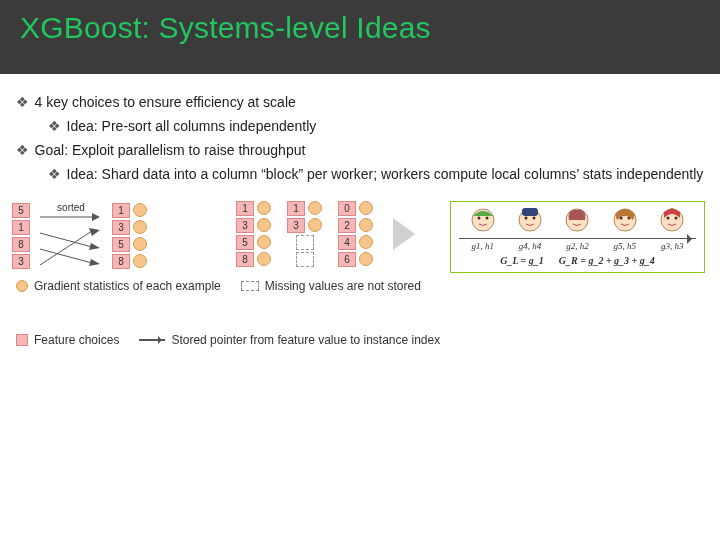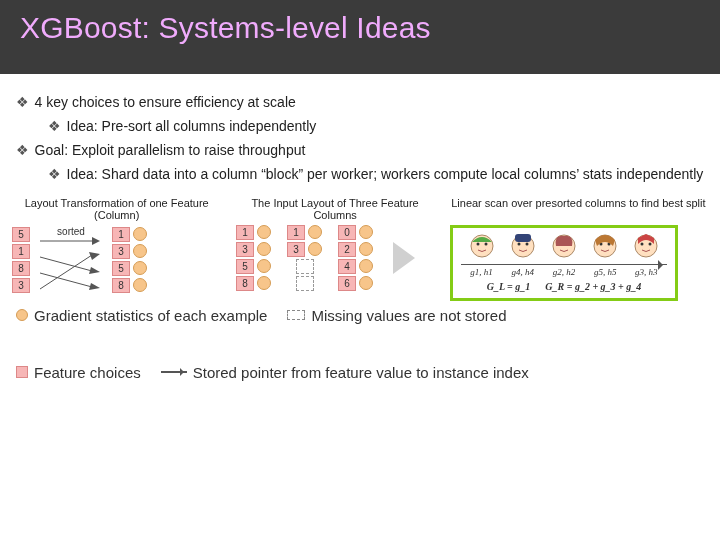--- a/index.html
+++ b/index.html
@@ -1,38 +1,38 @@
 <!DOCTYPE html>
 <html><head>
 <meta charset="utf-8">
 <style>
   * { box-sizing: border-box; margin: 0; padding: 0; }
   html, body { width: 720px; height: 540px; font-family: Arial, Helvetica, sans-serif; background: #fff; }
   .header {
     background: #3b3b3b;
-    color: #f0abfc;
+    color: #22c55e;
     padding: 18px 20px 36px 20px;
     height: 74px;
     display: flex;
     align-items: center;
   }
   .header h1 { font-size: 30px; font-weight: 400; letter-spacing: 0.2px; }
   .content { padding: 14px 16px 6px 16px; }
   .bullet { font-size: 14px; color: #222; margin: 5px 0; line-height: 1.35; }
   .lvl1 { padding-left: 0; }
   .lvl2 { padding-left: 32px; }
   .dia-char { color: #555; margin-right: 6px; }
   .diagram { padding: 2px 12px 0 12px; }
   .dia-titles { display: flex; gap: 14px; font-size: 11px; color: #222; }
   .dia-titles > div { text-align: center; }
   #dt1 { width: 210px; }
   #dt2 { width: 200px; }
   #dt3 { width: 260px; }
   svg { display: block; }
-  .legend { display: flex; flex-wrap: wrap; gap: 20px; font-size: 15px; color: #333; padding: 4px 4px 0 4px; align-items: center; margin-top: 2px;}
+  .legend { display: flex; flex-wrap: wrap; gap: 20px; font-size: 12px; color: #333; padding: 4px 4px 0 4px; align-items: center; margin-top: 2px;}
   .lg-item { display: flex; align-items: center; gap: 6px; }
   .lg-circ { width: 12px; height: 12px; border-radius: 50%; background: #f7c58a; border: 1px solid #d59c55; }
   .lg-sq { width: 12px; height: 12px; background: #f7b6b6; border: 1px solid #d88; }
   .lg-dash { width: 18px; height: 10px; border: 1px dashed #888; }
   .lg-arr { width: 26px; height: 2px; background: #555; position: relative; }
   .lg-arr::after { content: ""; position: absolute; right: -1px; top: -3px; border: 4px solid transparent; border-left-color: #555; }
   .dia-body { display: flex; gap: 14px; align-items: flex-start; margin-top: 4px;}
   .face-row { display: flex; justify-content: space-around; padding: 0 6px; }
   .face { width: 28px; height: 28px; }
   .faces-box { display:flex; flex-direction:column; }
@@ -56,25 +56,20 @@
 </div>
 
 <div class="content">
   <p class="bullet lvl1"><span class="dia-char">❖</span><span>4 key choices to ensure efficiency at scale</span></p>
   <p class="bullet lvl2"><span class="dia-char">❖</span><span>Idea: Pre-sort all columns independently</span></p>
   <p class="bullet lvl1"><span class="dia-char">❖</span><span>Goal: Exploit parallelism to raise throughput</span></p>
   <p class="bullet lvl2"><span class="dia-char">❖</span><span>Idea: Shard data into a column “block” per worker; workers compute local columns’ stats independently</span></p>
 </div>
 
 <div class="diagram">
-  <div class="dia-titles">
-    <div id="dt1">Layout Transformation of one Feature (Column)</div>
-    <div id="dt2">The Input Layout of Three Feature Columns</div>
-    <div id="dt3">Linear scan over presorted columns to find best split</div>
-  </div>
 
   <div class="dia-body">
 
     <div style="width:210px; display:flex; align-items:center; gap:6px;">
       <div class="col-stack">
         <div class="cell">5</div>
         <div class="cell">1</div>
         <div class="cell">8</div>
         <div class="cell">3</div>
       </div>
@@ -158,21 +153,21 @@
             <div class="orb"></div>
           </div>
         <div class="pair-row">
             <div class="cell">6</div>
             <div class="orb"></div>
           </div>
       </div>
       <div class="big-arrow"></div>
     </div>
 
-    <div style="width:228px; border:3px solid #84cc16; padding:4px 2px 6px 2px;" class="faces-box">
+    <div style="width:255px; border:1px solid #84cc16; padding:4px 2px 6px 2px;" class="faces-box">
       <div class="face-row">
         <svg class="face">
             <circle cx="14" cy="14" r="11" fill="#ffe0c0" stroke="#a86"></circle>
             <circle cx="10" cy="12" r="1.5" fill="#333"></circle>
             <circle cx="18" cy="12" r="1.5" fill="#333"></circle>
             <path d="M10 18 Q14 21 18 18" stroke="#a55" fill="none"></path>
             <path d="M4 10 Q14 0 24 10" fill="#5a4"></path>
           </svg>
         <svg class="face">
             <circle cx="14" cy="14" r="11" fill="#ffe0c0" stroke="#a86"></circle>

